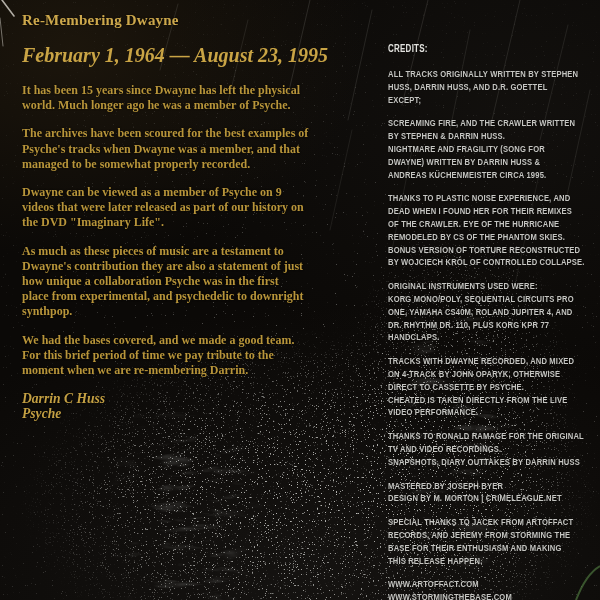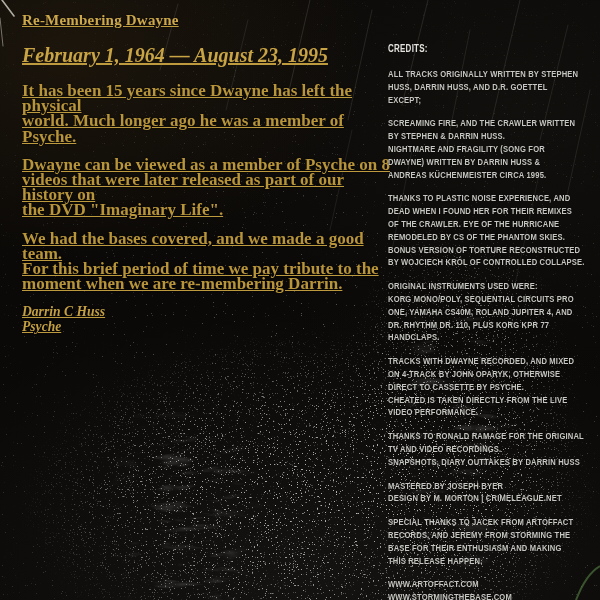--- a/index.html
+++ b/index.html
@@ -20,40 +20,39 @@
     inset: 0;
     pointer-events: none;
   }
   
   .memorial {
     position: absolute;
     left: 22px;
     top: 12px;
     width: 372px;
     color: #bd9a3d;
-    text-decoration: underline;
   }
   .m-title {
     font-size: 15px;
     font-weight: bold;
     color: #cda84c;
     letter-spacing: 0.2px;
     margin-bottom: 15px;
     text-shadow: 0 0 2px rgba(0,0,0,0.8);
   }
   .m-dates {
     font-size: 20px;
     font-weight: bold;
     font-style: italic;
     color: #c9a445;
     margin-bottom: 16px;
   }
   .para {
     white-space: pre-line;
-    font-size: 17px;
+    font-size: 12px;
     font-weight: bold;
     line-height: 15.2px;
     color: #b8953a;
     margin-bottom: 13px;
     text-shadow: 0 0 2px rgba(0,0,0,0.8);
   }
   .signature {
     font-size: 13.6px;
     font-weight: bold;
     font-style: italic;
@@ -160,23 +159,31 @@
     </g>
 
     <path d="M 576 600 Q 586 574 600 566" stroke="#5d8f4a" stroke-width="2" fill="none" opacity="0.55"></path>
   </svg>
 
   <div class="memorial">
     <div class="m-title">Re-Membering Dwayne</div>
     <div class="m-dates">February 1, 1964 — August 23, 1995</div>
     <div class="para">It has been 15 years since Dwayne has left the physical
 world. Much longer ago he was a member of Psyche.</div>
-    <div class="para">Dwayne can be viewed as a member of Psyche on 8
+    <div class="para">The archives have been scoured for the best examples of
+Psyche's tracks when Dwayne was a member, and that
+managed to be somewhat properly recorded.</div>
+    <div class="para">Dwayne can be viewed as a member of Psyche on 9
 videos that were later released as part of our history on
 the DVD "Imaginary Life".</div>
+    <div class="para">As much as these pieces of music are a testament to
+Dwayne's contribution they are also a statement of just
+how unique a collaboration Psyche was in the first
+place from experimental, and psychedelic to downright
+synthpop.</div>
     <div class="para">We had the bases covered, and we made a good team.
 For this brief period of time we pay tribute to the
 moment when we are re-membering Darrin.</div>
     <div class="para signature">Darrin C Huss
 Psyche</div>
   </div>
 
   <div class="credits">
     <div class="c-heading">CREDITS:</div>
     <div class="cblock">ALL TRACKS ORIGINALLY WRITTEN BY STEPHEN

